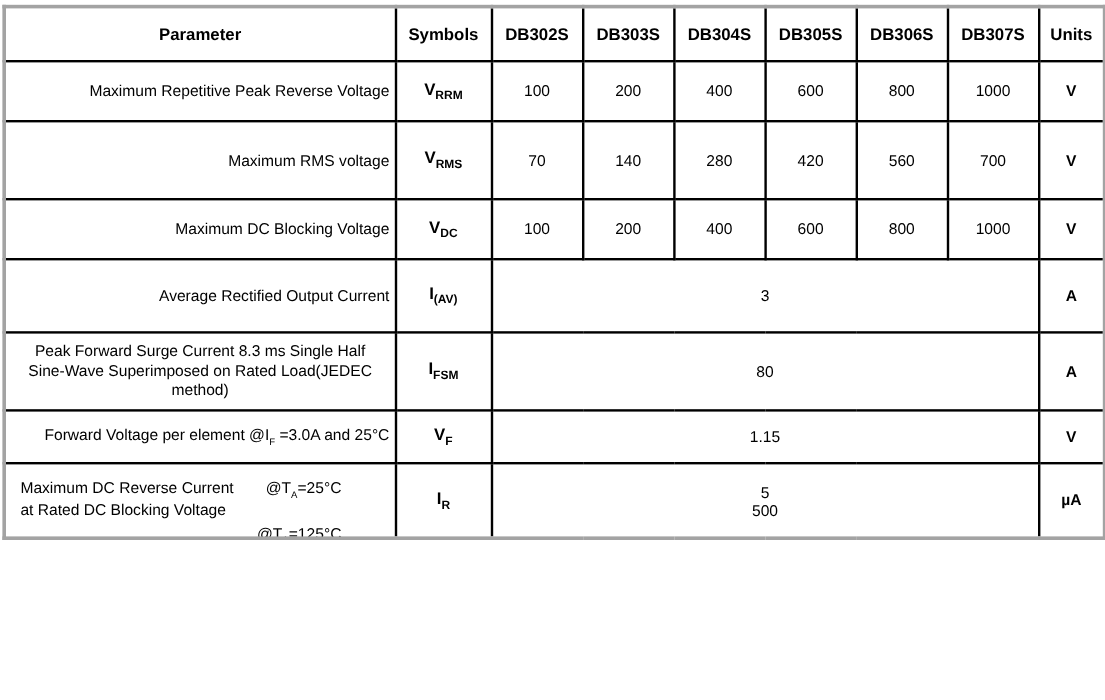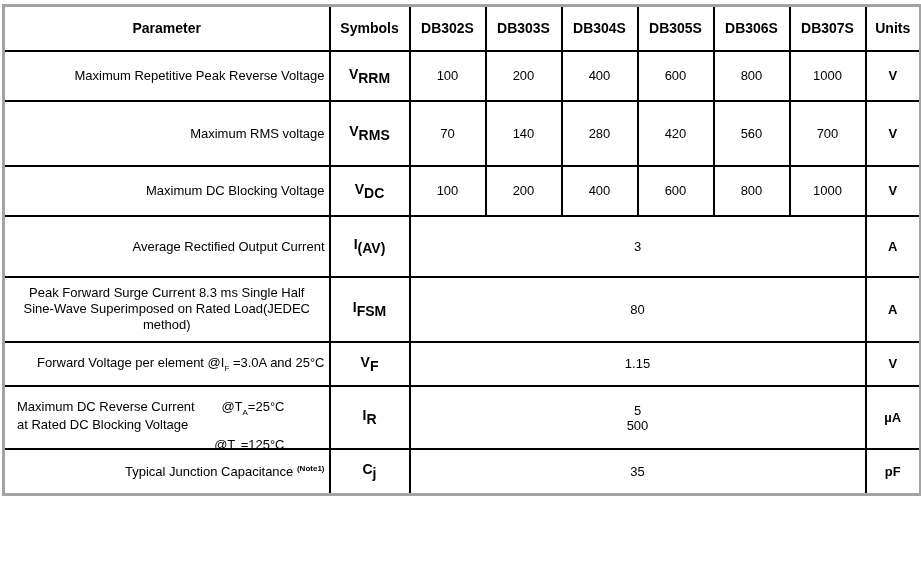--- a/index.html
+++ b/index.html
@@ -38,21 +38,21 @@
   td.param-center {
     text-align: center;
     padding: 0 4px;
     line-height: 1.25;
   }
   td.sym {
     font-weight: bold;
     font-size: 14px;
   }
   td.sym sub {
-    font-size: 14px;
+    font-size: 10px;
     font-weight: bold;
   }
   td.param sub {
     font-size: 8px;
   }
   td.param sup {
     font-size: 8px;
     font-weight: bold;
     vertical-align: super;
   }
@@ -176,20 +176,14 @@
       </td>
       <td class="sym"><span>I</span><sub>R</sub></td>
       <td colspan="6">
         <div class="dual-val">
           <span>5</span>
           <span>500</span>
         </div>
       </td>
       <td class="unit">µA</td>
     </tr>
-    <tr style="height:46px">
-      <td class="param"><span>Typical Junction Capacitance </span><sup>(Note1)</sup></td>
-      <td class="sym"><span>C</span><sub>j</sub></td>
-      <td colspan="6">35</td>
-      <td class="unit">pF</td>
-    </tr>
   </tbody>
 </table>
 
 </body></html>

